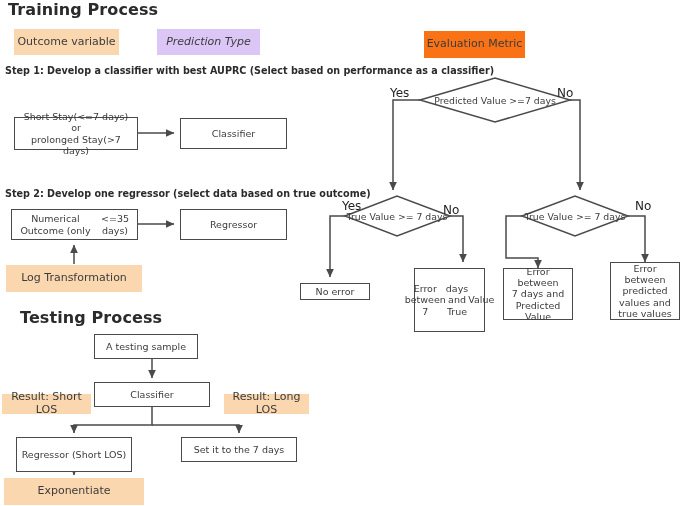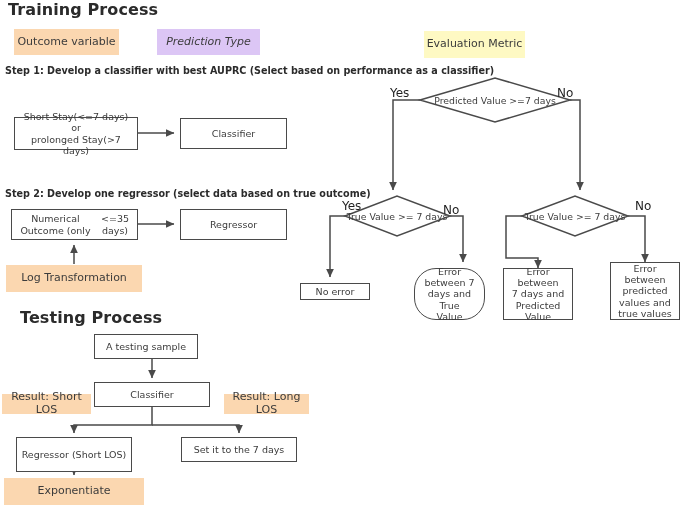--- a/index.html
+++ b/index.html
@@ -44,21 +44,21 @@
     color: #3c3c3c;
     padding: 1px 3px;
   }
   .legend-box {
     border: none;
     font-size: 11px;
     color: #3c3c3c;
   }
   .tint-orange { background: #fbd7b0; }
   .tint-purple { background: #dcc6f5; }
-  .tint-green  { background: #fef9c3; }
+  .tint-green  { background: #f97316; }
   .section-title {
     position: absolute;
     font-size: 16px;
     font-weight: bold;
     color: #2b2b2b;
     letter-spacing: 0.1px;
     white-space: nowrap;
   }
   .step-title {
     position: absolute;
@@ -173,21 +173,21 @@
 
   <div class="edge-label" style="left:342px; top:199px;">Yes</div>
   <div class="edge-label" style="left:443px; top:203px;">No</div>
 
   <div class="edge-label" style="left:635px; top:199px;">No</div>
 
   <div class="node box" style="left:300px; top:283px; width:70px; height:17px;">
     <span>No error</span>
   </div>
 
-  <div class="node box" style="left:414px; top:268px; width:71px; height:52px; flex-direction:column;border-radius:22px;">
+  <div class="node box" style="left:414px; top:268px; width:71px; height:64px; flex-direction:row;">
     <span>Error between 7</span>
     <span>days and True</span>
     <span>Value</span>
   </div>
 
   <div class="node box" style="left:503px; top:268px; width:70px; height:52px; flex-direction:column;">
     <span>Error between</span>
     <span>7 days and</span>
     <span>Predicted</span>
     <span>Value</span>

